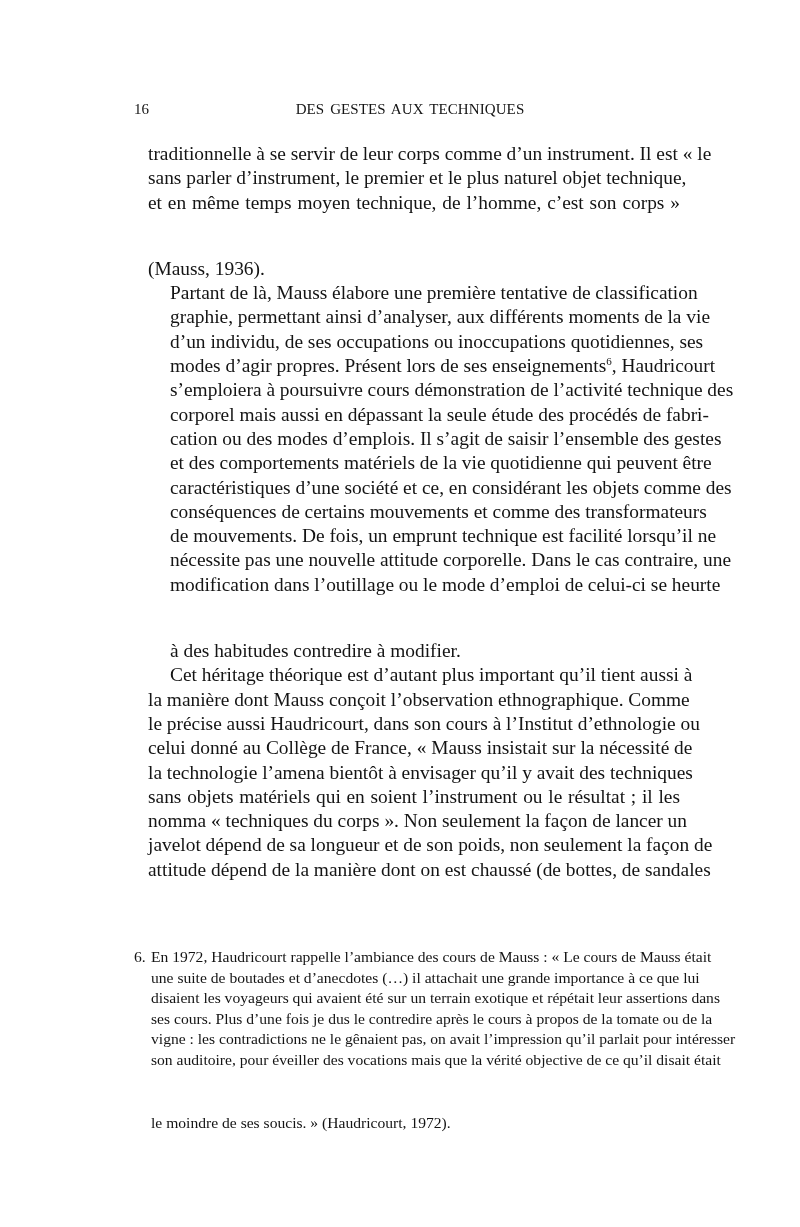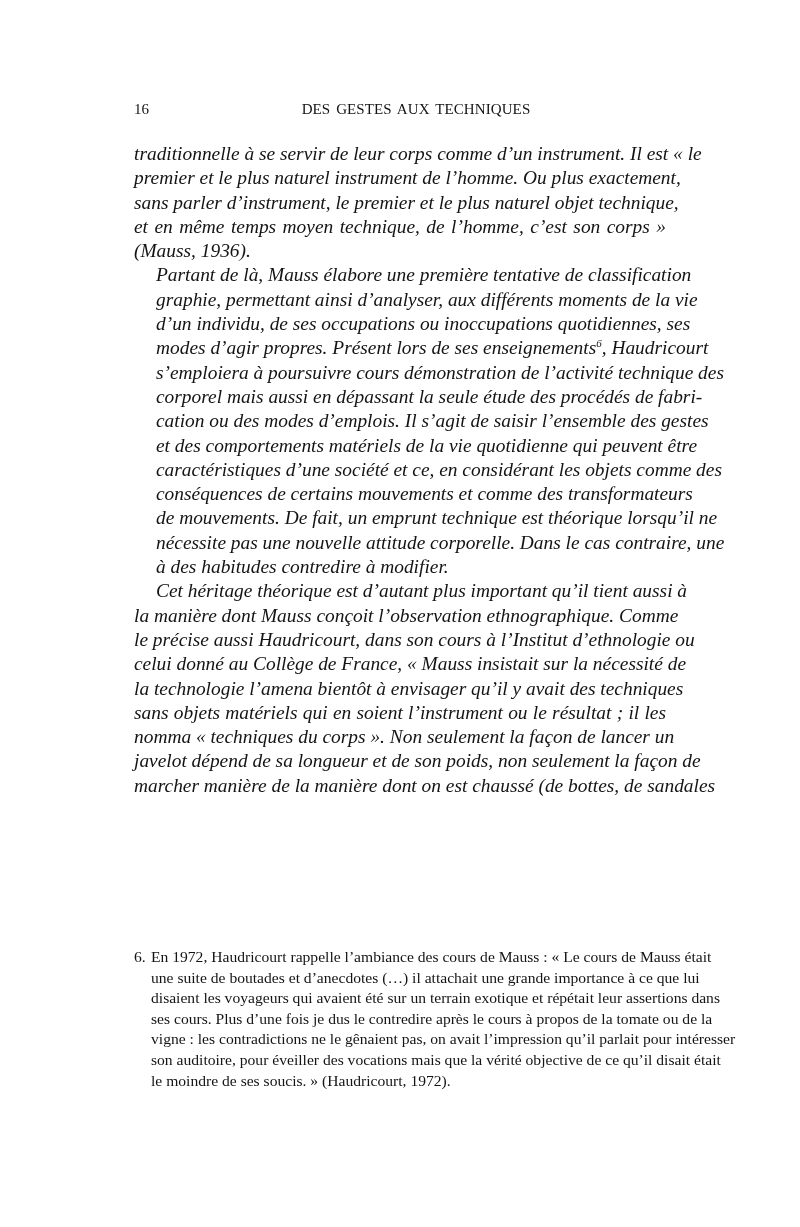--- a/index.html
+++ b/index.html
@@ -7,81 +7,80 @@
   .page {
     position: absolute; left: 0; top: 0; width: 800px; height: 1227px;
     font-family: "Liberation Serif", "DejaVu Serif", serif;
     color: #141414;
   }
   .header {
     position: absolute; top: 101px; left: 134px; width: 532px; height: 22px;
     font-size: 15px;
   }
   .page-number { position: absolute; left: 0; top: 0; }
-  .running-title { position: absolute; left: 16px; width: 100%; text-align: center; top: 0; letter-spacing: 0.1px; word-spacing: 2px; }
+  .running-title { position: absolute; left: 10px; width: 100%; text-align: center; top: 0; letter-spacing: 0.1px; word-spacing: 2px; }
   .body-text {
-    position: absolute; top: 142px; left: 134px; width: 532px;
+    position: absolute; top: 142px; left: 148px; width: 532px;
     font-size: 19.4px; line-height: 24.3px;
     text-align: justify;
-    font-style: italic;
   }
   .body-text p { margin: 0; }
   .body-text p.indent { text-indent: 22px; }
   .line { display: block; text-align: justify; text-align-last: justify; white-space: nowrap; }
-  .line.last { text-align-last: left; }
+  .line.last { text-align-last: left; margin-top: 42px; }
   sup { font-size: 11px; line-height: 0; vertical-align: 7px; }
   .footnotes {
     position: absolute; top: 947px; left: 134px; width: 532px;
     font-size: 15.6px; line-height: 20.6px;
   }
   .footnote { position: relative; padding-left: 17px; }
   .fn-num { position: absolute; left: 0; top: 0; }
 </style>
 </head>
 <body>
 
 <div class="page">
   <div class="header">
     <span class="page-number">16</span>
     <span class="running-title">DES GESTES  AUX TECHNIQUES</span>
   </div>
 
   <div class="body-text">
     <p>
       <span class="line">traditionnelle à se servir de leur corps comme d’un instrument. Il est « le</span>
-      <span class="line">premier et le plus naturel instrument de l’homme. Ou plus exactement,</span>
       <span class="line">sans parler d’instrument, le premier et le plus naturel objet technique,</span>
       <span class="line">et en même temps moyen technique, de l’homme, c’est son corps »</span>
       <span class="line last">(Mauss, 1936).</span>
     </p>
     <p class="indent">
       <span class="line" style="text-indent:22px">Partant de là, Mauss élabore une première tentative de classification</span>
       <span class="line">graphie, permettant ainsi d’analyser, aux différents moments de la vie</span>
       <span class="line">d’un individu, de ses occupations ou inoccupations quotidiennes, ses</span>
       <span class="line"><span>modes d’agir propres. Présent lors de ses enseignements</span><sup>6</sup><span>, Haudricourt</span></span>
       <span class="line">s’emploiera à poursuivre cours démonstration de l’activité technique des</span>
       <span class="line">corporel mais aussi en dépassant la seule étude des procédés de fabri-</span>
       <span class="line">cation ou des modes d’emplois. Il s’agit de saisir l’ensemble des gestes</span>
       <span class="line">et des comportements matériels de la vie quotidienne qui peuvent être</span>
       <span class="line">caractéristiques d’une société et ce, en considérant les objets comme des</span>
       <span class="line">conséquences de certains mouvements et comme des transformateurs</span>
-      <span class="line">de mouvements. De fait, un emprunt technique est théorique lorsqu’il ne</span>
+      <span class="line">de mouvements. De fois, un emprunt technique est facilité lorsqu’il ne</span>
       <span class="line">nécessite pas une nouvelle attitude corporelle. Dans le cas contraire, une</span>
+      <span class="line">modification dans l’outillage ou le mode d’emploi de celui-ci se heurte</span>
       <span class="line last">à des habitudes contredire à modifier.</span>
     </p>
     <p>
       <span class="line" style="text-indent:22px">Cet héritage théorique est d’autant plus important qu’il tient aussi à</span>
       <span class="line">la manière dont Mauss conçoit l’observation ethnographique. Comme</span>
       <span class="line">le précise aussi Haudricourt, dans son cours à l’Institut d’ethnologie ou</span>
       <span class="line">celui donné au Collège de France, « Mauss insistait sur la nécessité de</span>
       <span class="line">la technologie l’amena bientôt à envisager qu’il y avait des techniques</span>
       <span class="line">sans objets matériels qui en soient l’instrument ou le résultat ; il les</span>
       <span class="line">nomma « techniques du corps ». Non seulement la façon de lancer un</span>
       <span class="line">javelot dépend de sa longueur et de son poids, non seulement la façon de</span>
-      <span class="line">marcher manière de la manière dont on est chaussé (de bottes, de sandales</span>
+      <span class="line">attitude dépend de la manière dont on est chaussé (de bottes, de sandales</span>
     </p>
   </div>
 
   <div class="footnotes">
     <div class="footnote">
       <span class="fn-num">6.</span>
       <span class="line">En 1972, Haudricourt rappelle l’ambiance des cours de Mauss : « Le cours de Mauss était</span>
       <span class="line">une suite de boutades et d’anecdotes (…) il attachait une grande importance à ce que lui</span>
       <span class="line">disaient les voyageurs qui avaient été sur un terrain exotique et répétait leur assertions dans</span>
       <span class="line">ses cours. Plus d’une fois je dus le contredire après le cours à propos de la tomate ou de la</span>

